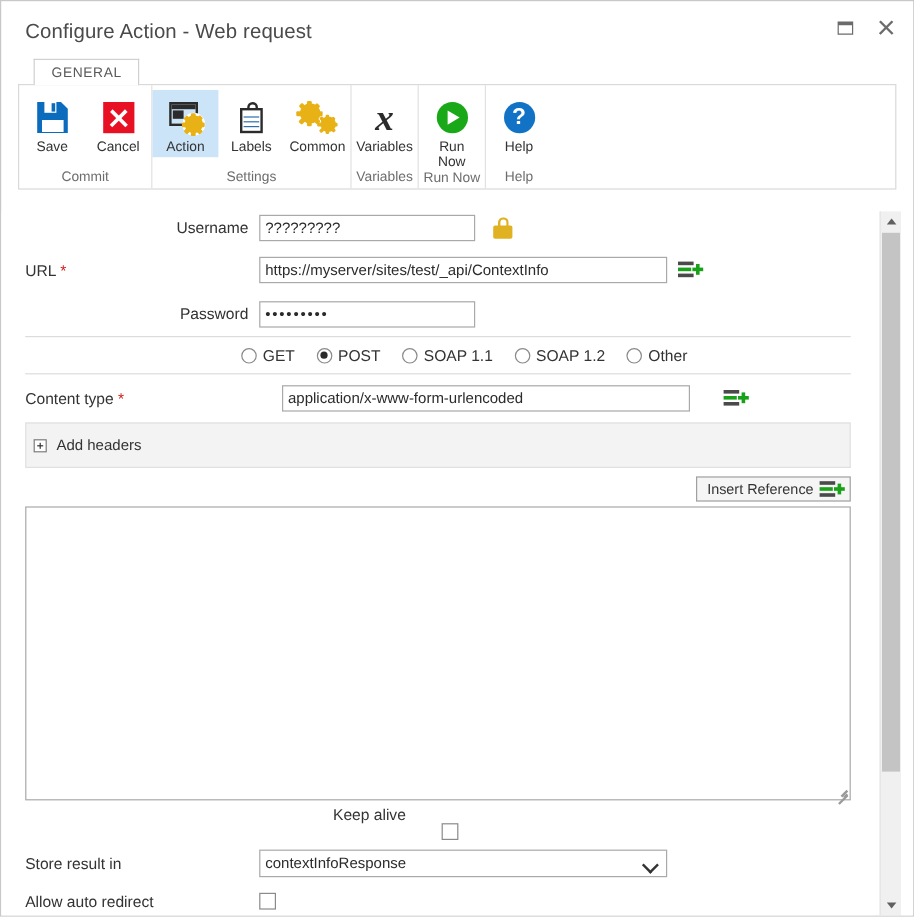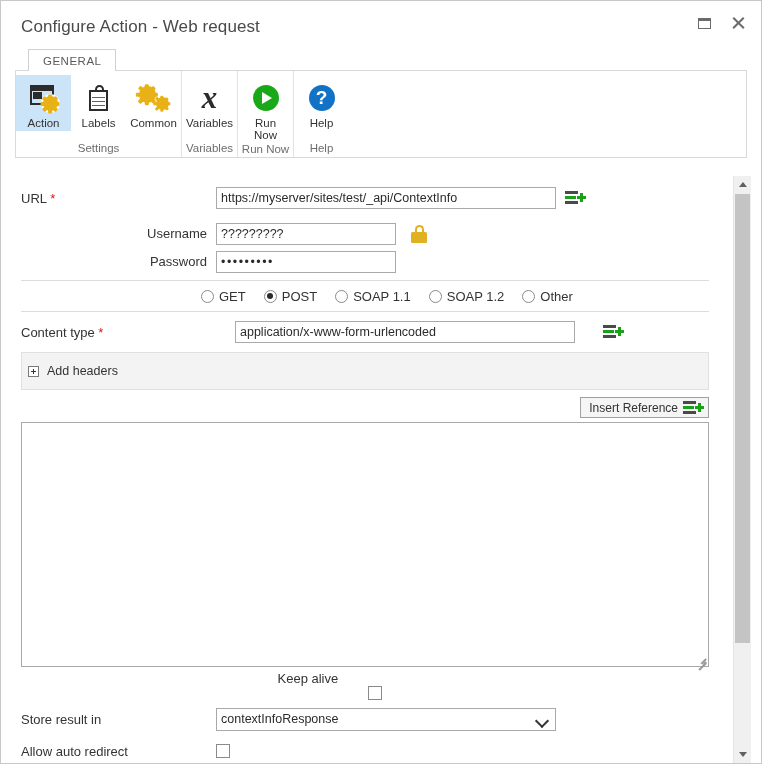--- a/index.html
+++ b/index.html
@@ -471,20 +471,43 @@
       </div>
     </div>
   </div>
 
   <div class="tabstrip">
     <div class="tab">GENERAL</div>
   </div>
 
   <div class="ribbon">
 
+    <div class="rgroup">
+      <div class="rg-items">
+        <div class="rbtn">
+          <span class="glyph">
+            <span class="ico-save">
+              <span class="body"></span>
+              <span class="shutter">
+                  <i></i>
+                </span>
+              <span class="label"></span>
+            </span>
+          </span>
+          <span class="caption">Save</span>
+        </div>
+        <div class="rbtn">
+          <span class="glyph">
+            <span class="ico-cancel"></span>
+          </span>
+          <span class="caption">Cancel</span>
+        </div>
+      </div>
+      <div class="rg-label">Commit</div>
+    </div>
 
     <div class="rgroup">
       <div class="rg-items">
         <div class="rbtn selected">
           <span class="glyph">
             <span class="ico-action">
               <span class="frame"></span>
               <span class="inner"></span>
               <span class="gear">
                 <i class="tooth" style="transform:translate(-50%,-50%) rotate(0deg)"></i>
@@ -568,41 +591,41 @@
         </div>
       </div>
       <div class="rg-label">Help</div>
     </div>
 
   </div>
 
   <div class="content">
     <div class="form-area">
 
+      <div class="row" style="height:27px;">
+        <div class="lbl" style="width:195px; text-align:right; padding-right:9px; box-sizing:border-box;">Username</div>
+        <input class="txt" style="width: 180px;" value="?????????">
+        <div class="lock">
+          <span class="shackle"></span>
+            <span class="body"></span>
+        </div>
+      </div>
+
       <div class="row" style="height:44px;">
         <div class="lbl" style="width:195px;">
           <span>URL</span>
           <span class="req">*</span>
         </div>
         <input class="txt" style="width: 340px;" value="https://myserver/sites/test/_api/ContextInfo">
         <div class="refbtn">
           <span class="bar b1"></span>
             <span class="bar b2"></span>
             <span class="bar b3"></span>
           <span class="plus-h"></span>
             <span class="plus-v"></span>
-        </div>
-      </div>
-
-      <div class="row" style="height:27px;">
-        <div class="lbl" style="width:195px; text-align:right; padding-right:9px; box-sizing:border-box;">Username</div>
-        <input class="txt" style="width: 180px;" value="?????????">
-        <div class="lock">
-          <span class="shackle"></span>
-            <span class="body"></span>
         </div>
       </div>
 
       <div class="row" style="height:29px;">
         <div class="lbl" style="width:195px; text-align:right; padding-right:9px; box-sizing:border-box;">Password</div>
         <input class="txt" style="width: 180px; letter-spacing: 1.5px;" value="•••••••••">
       </div>
 
       <div class="hr" style="margin:4px 20px 0 20px;"></div>
 

